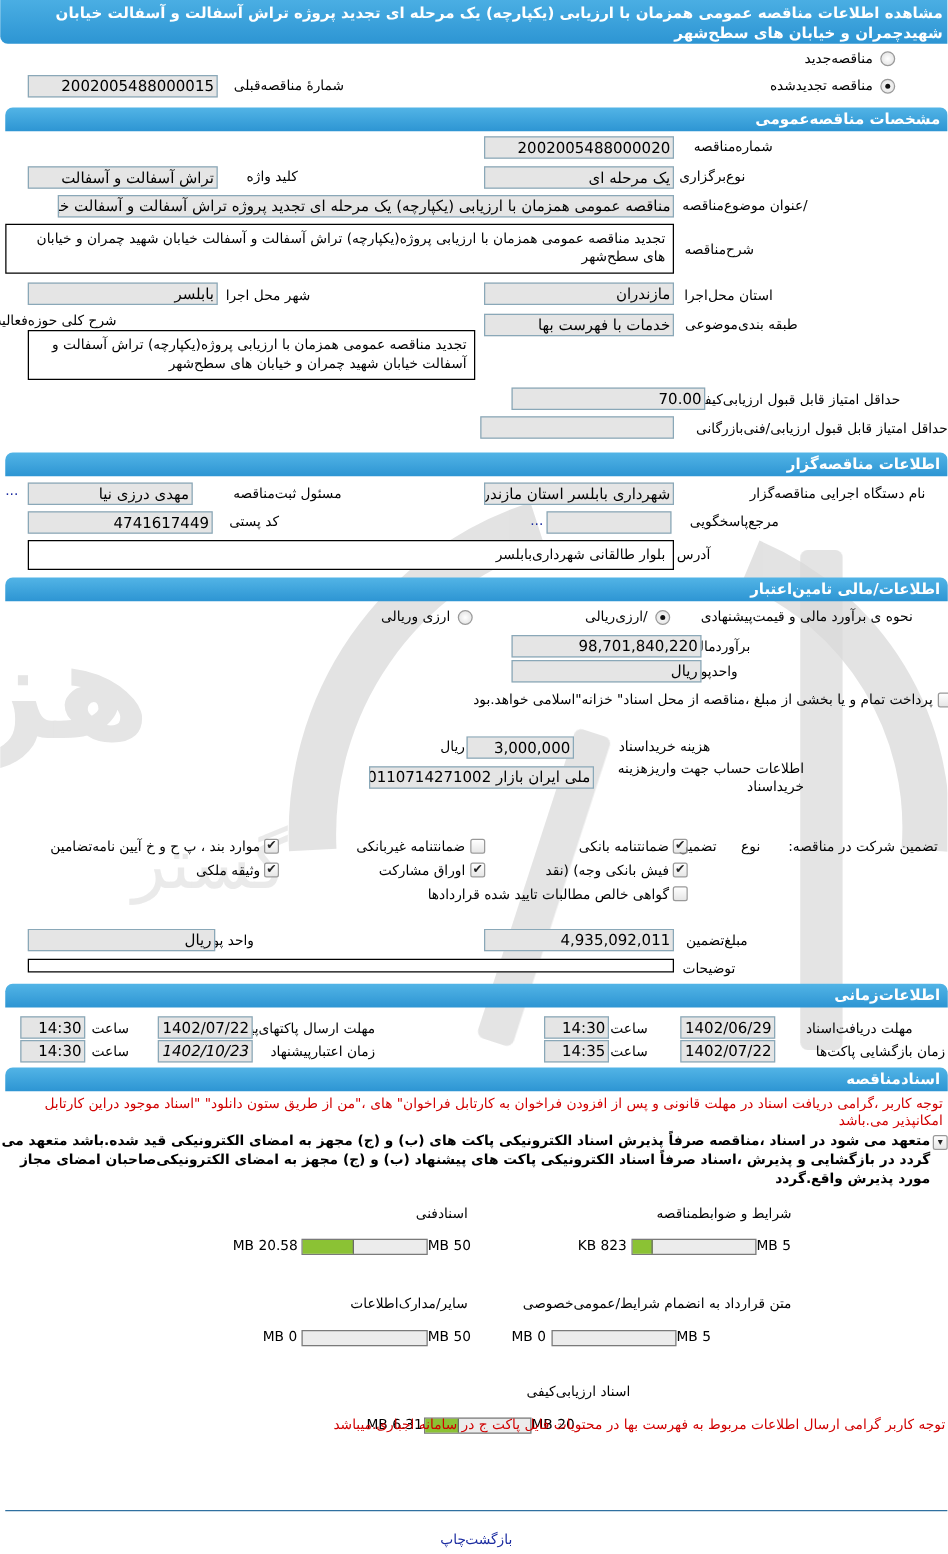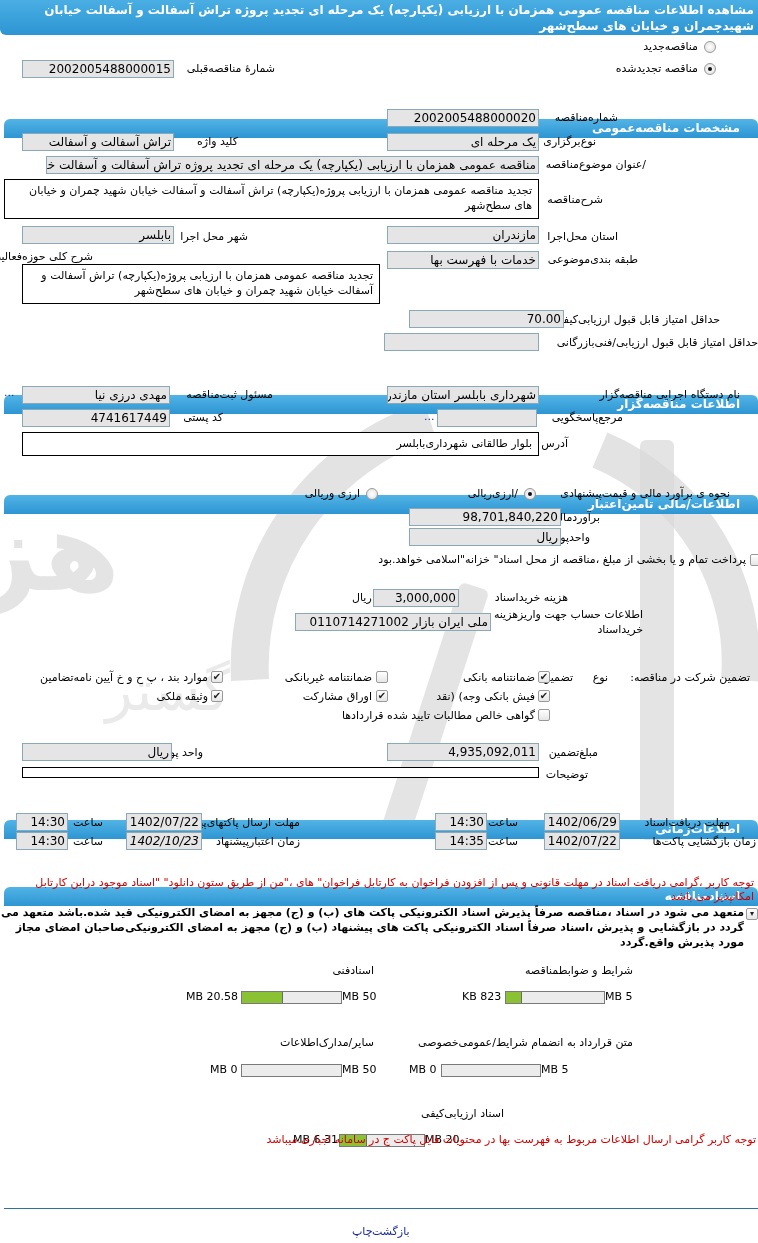--- a/index.html
+++ b/index.html
@@ -1,21 +1,21 @@
 <!DOCTYPE html>
 <html><head>
 <meta charset="utf-8">
 <style>
   * { box-sizing: border-box; margin: 0; padding: 0; }
   html, body { width: 758px; height: 1243px; overflow: hidden; background: #ffffff; }
   body { font-family: "DejaVu Sans", sans-serif; font-size: 11px; color: #000; position: relative; direction: rtl; }
 
   .watermark { position: absolute; left: 0; top: 380px; width: 758px; height: 470px; pointer-events: none; z-index: 0; }
   .title-bar { position: absolute; left: 0; top: 0; width: 758px; height: 35px; background: linear-gradient(#4aaee3, #2d95d3); color: #fff; font-weight: bold; font-size: 12px; line-height: 16px; padding: 2px 4px 0 0; border-radius: 0 0 0 6px; overflow: hidden; z-index: 1; }
-  .section-bar { position: absolute; left: 4px; width: 754px; height: 19px; background: linear-gradient(#52b4e6, #2d95d3); border-radius: 6px 6px 0 0; color: #fff; font-weight: bold; font-size: 12px; line-height: 19px; padding-right: 18px; z-index: 1; margin-top: 33px; }
+  .section-bar { position: absolute; left: 4px; width: 754px; height: 19px; background: linear-gradient(#52b4e6, #2d95d3); border-radius: 6px 6px 0 0; color: #fff; font-weight: bold; font-size: 12px; line-height: 19px; padding-right: 6px; z-index: 1; }
 
   .field { position: absolute; height: 18px; background: #e5e5e5; border: 1px solid #8aa8b8; font-size: 12px; line-height: 16px; padding: 0 2px; overflow: hidden; white-space: nowrap; direction: rtl; text-align: right; z-index: 1; }
   .field.ltr { direction: ltr; text-align: right; }
   .box { position: absolute; border: 1px solid #000; background: #fff; font-size: 11px; line-height: 15px; padding: 3px 6px; white-space: normal; z-index: 1; }
 
   .lbl { position: absolute; font-size: 11px; line-height: 16px; white-space: nowrap; z-index: 1; }
   .radio { position: absolute; width: 12px; height: 12px; border-radius: 50%; border: 1px solid #999; background: radial-gradient(#fff, #ddd); z-index: 1; }
   .radio.on::after { content: ""; position: absolute; left: 3px; top: 3px; width: 4px; height: 4px; border-radius: 50%; background: #111; }
   .chk { position: absolute; width: 12px; height: 12px; border: 1px solid #999; background: linear-gradient(#fff, #e6e6e6); border-radius: 2px; font-size: 10px; line-height: 10px; text-align: center; color: #222; z-index: 1; }
 
@@ -83,21 +83,21 @@
 <div class="field ltr" style="left:384px; top:310px; width:155px;margin-left:25px;">70.00</div>
 
 <div class="lbl" style="right:0px; top:335px;">حداقل امتیاز قابل قبول ارزیابی/فنی‌بازرگانی</div>
 <div class="field" style="left:384px; top:333px; width:155px;"></div>
 
 <div class="section-bar" style="top:362px;">اطلاعات مناقصه‌گزار</div>
 
 <div class="lbl" style="right:18px; top:387px;">نام دستگاه اجرایی مناقصه‌گزار</div>
 <div class="field" style="left:387px; top:386px; width:152px;">شهرداری بابلسر استان مازندران</div>
 <div class="lbl" style="right:485px; top:387px;">مسئول ثبت‌مناقصه</div>
-<div class="field" style="left:22px; top:386px; width:148px;">مهدی درزی نیا</div>
+<div class="field" style="left:22px; top:386px; width:132px;">مهدی درزی نیا</div>
 <div class="lbl link" style="left:4px; top:385px;">...</div>
 
 <div class="lbl" style="right:135px; top:410px;">مرجع‌پاسخگویی</div>
 <div class="field" style="left:437px; top:409px; width:100px;"></div>
 <div class="lbl link" style="left:424px; top:409px;">...</div>
 <div class="lbl" style="right:535px; top:410px;">کد پستی</div>
 <div class="field ltr" style="left:22px; top:409px; width:148px;">4741617449</div>
 
 <div class="lbl" style="right:190px; top:436px;">آدرس</div>
 <div class="box" style="left:22px; top:432px; width:517px; height:24px;">بلوار طالقانی شهرداری‌بابلسر</div>
@@ -116,21 +116,21 @@
 <div class="field" style="left:409px; top:528px; width:152px;">ریال</div>
 
 <div class="chk" style="right:-4px; top:554px;"></div>
 <div class="lbl" style="right:12px; top:552px; width:490px; white-space:normal; line-height:15px;">پرداخت تمام و یا بخشی از مبلغ ،مناقصه از محل اسناد" خزانه"اسلامی خواهد.بود</div>
 
 <div class="lbl" style="right:190px; top:590px;">هزینه خریداسناد</div>
 <div class="field ltr" style="left:373px; top:589px; width:86px;">3,000,000</div>
 <div class="lbl" style="left:352px; top:590px;">ریال</div>
 
 <div class="lbl" style="right:115px; top:607px; width:165px; white-space:normal; line-height:15px;">اطلاعات حساب جهت واریزهزینه خریداسناد</div>
-<div class="field" style="left:295px; top:613px; width:196px;">ملی ایران بازار 0110714271002</div>
+<div class="field" style="left:295px; top:613px; width:180px;">ملی ایران بازار 0110714271002</div>
 
 <div class="lbl" style="right:8px; top:670px;">تضمین شرکت در مناقصه:</div>
 <div class="lbl" style="right:150px; top:670px;">نوع</div>
 <div class="lbl" style="right:185px; top:670px;">تضمین</div>
 
 <div class="chk" style="right:208px; top:671px;">✔</div>
 <div class="lbl" style="right:223px; top:670px;">ضمانتنامه  بانکی</div>
 <div class="chk" style="right:370px; top:671px;"></div>
 <div class="lbl" style="right:386px; top:670px;">ضمانتنامه  غیربانکی</div>
 <div class="chk" style="right:535px; top:671px;">✔</div>

